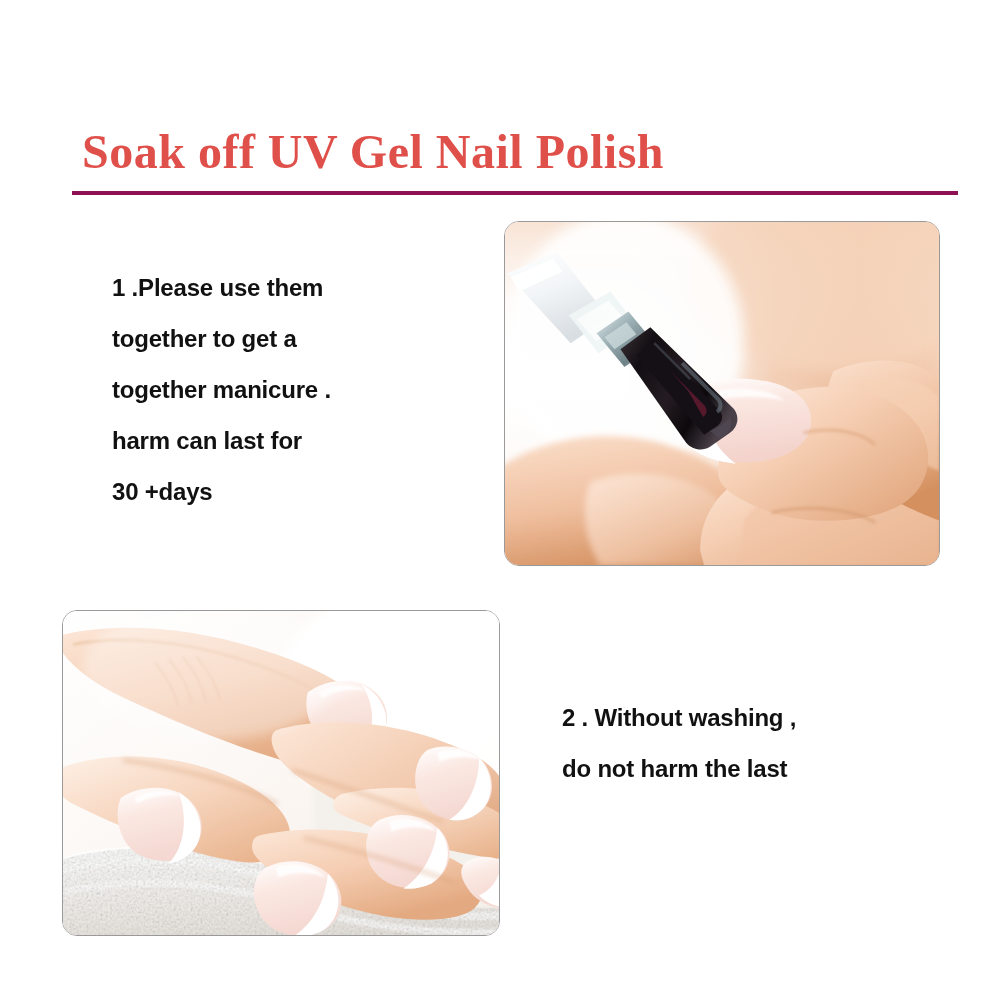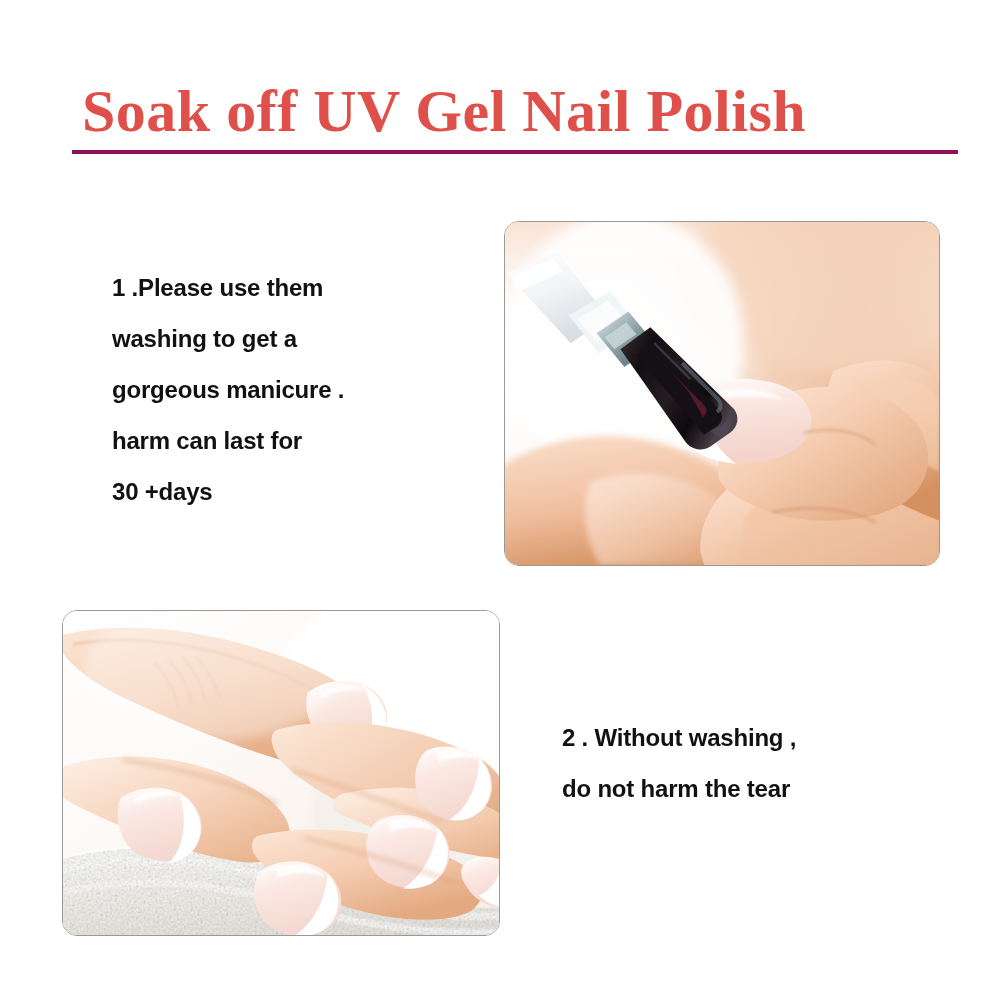--- a/index.html
+++ b/index.html
@@ -19,47 +19,48 @@
   
   #title-block {
     position: absolute;
     left: 72px;
     top: 78px;
     width: 886px;
   }
   #page-title {
     font-family: "Liberation Serif", serif;
     font-weight: bold;
-    font-size: 60px;
+    font-size: 48px;
     line-height: 66px;
     color: #E0504A;
     letter-spacing: 0.5px;
     white-space: nowrap;
     padding-left: 10px;
+    margin-top: 41px;
   }
   #title-rule {
     margin-top: 6px;
     width: 886px;
     height: 4px;
     background: #8E1155;
   }
 
   
   .body-text {
     position: absolute;
     color: #111111;
     font-family: "Liberation Sans", sans-serif;
     font-weight: bold;
     font-size: 24px;
     line-height: 51px;
     letter-spacing: -0.2px;
     white-space: nowrap;
   }
   #text-block-1 { left: 112px; top: 262px; }
-  #text-block-2 { left: 562px; top: 712px; }
+  #text-block-2 { left: 562px; top: 692px; }
   .body-text .line { display: block; }
 
   
   .photo-frame {
     position: absolute;
     border: 1.5px solid #9a9a9a;
     border-radius: 15px;
     overflow: hidden;
     background: #ffffff;
     box-sizing: border-box;
@@ -87,29 +88,29 @@
 
 <div id="page">
 
   <div id="title-block">
     <div id="page-title">Soak off UV Gel Nail Polish</div>
     <div id="title-rule"></div>
   </div>
 
   <div id="text-block-1" class="body-text">
     <span class="line">1 .Please use them</span>
-    <span class="line">washing to get a</span>
-    <span class="line">gorgeous manicure .</span>
+    <span class="line">together to get a</span>
+    <span class="line">together manicure .</span>
     <span class="line">harm can last for</span>
     <span class="line">30 +days</span>
   </div>
 
   <div id="text-block-2" class="body-text">
     <span class="line">2 . Without washing ,</span>
-    <span class="line">do not harm the tear</span>
+    <span class="line">do not harm the last</span>
   </div>
 
   <div id="photo-application" class="photo-frame">
     <svg viewBox="0 0 436 345" preserveAspectRatio="xMidYMid slice">
       <defs>
         <linearGradient id="bgBlur" x1="0" y1="0" x2="1" y2="0">
           <stop offset="0%" stop-color="#FFFFFF"></stop>
           <stop offset="28%" stop-color="#FFFFFF"></stop>
           <stop offset="48%" stop-color="#FBEEE4"></stop>
           <stop offset="62%" stop-color="#F3CFB6"></stop>

